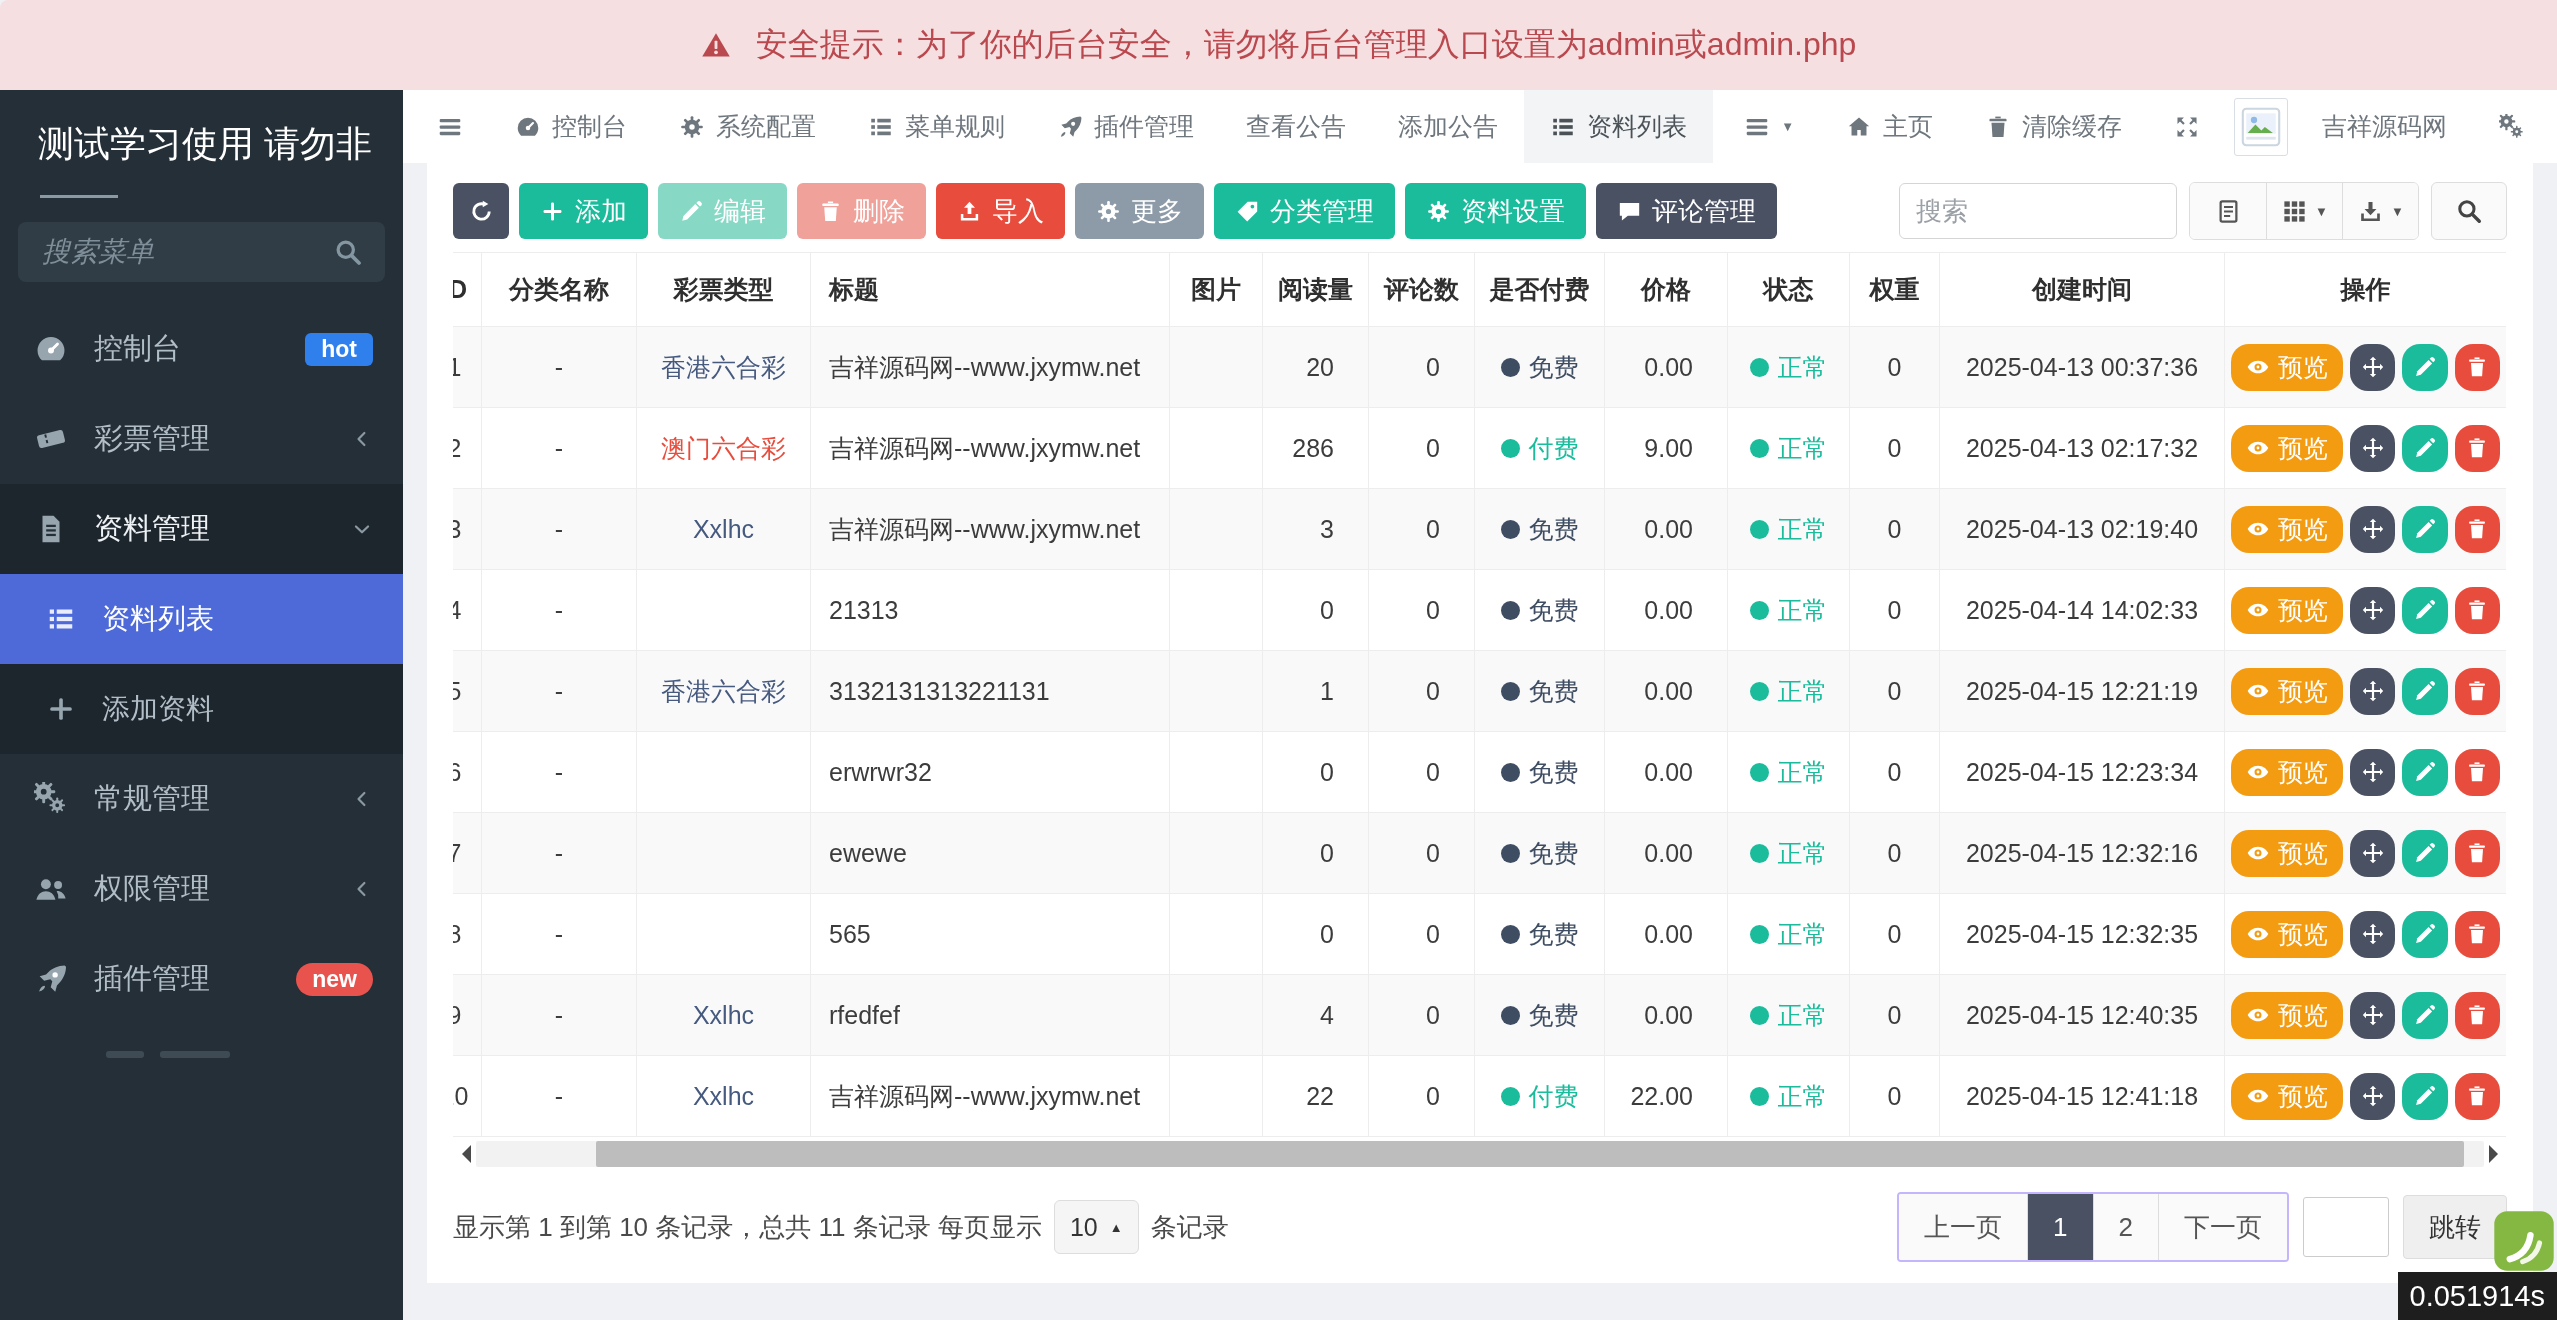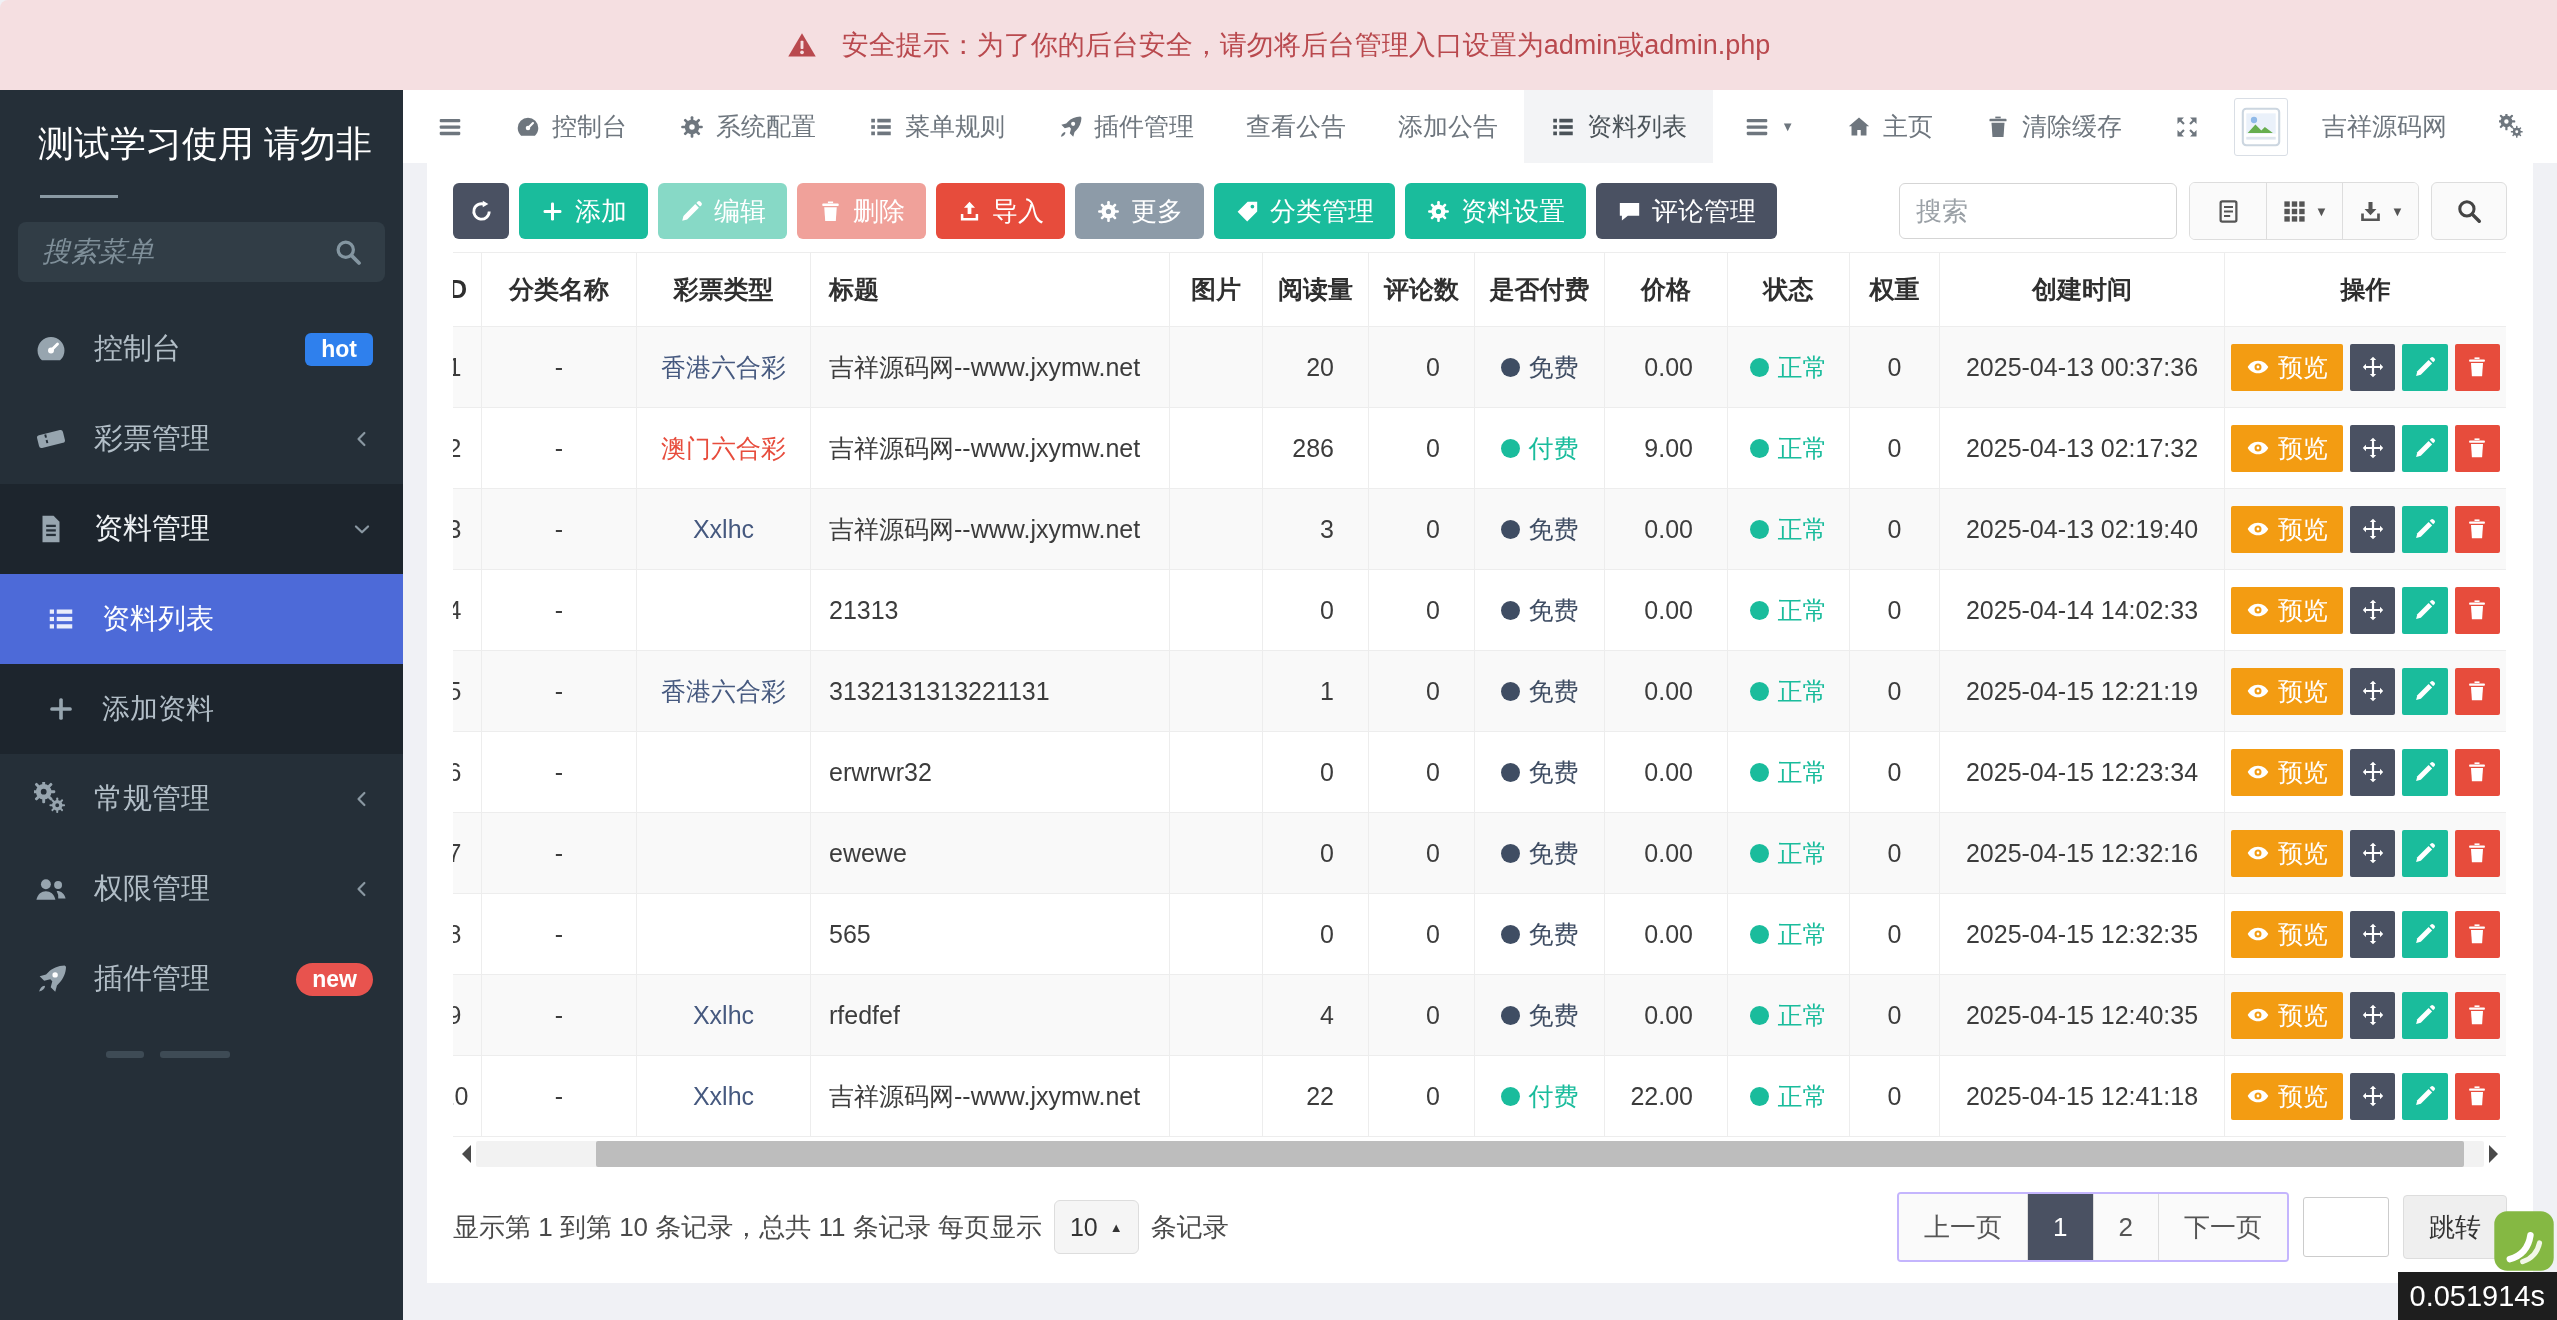--- a/index.html
+++ b/index.html
@@ -7,21 +7,21 @@
   body {
     width:2557px; height:1320px; overflow:hidden; position:relative;
     font-family:"Liberation Sans","DejaVu Sans",sans-serif;
     background:#f0f1f5; -webkit-font-smoothing:antialiased;
   }
   .icw { display:inline-flex; align-items:center; justify-content:center; }
   .icw svg { width:1em; height:1em; display:block; }
 
   
   .banner {
-    height:90px; background:#f5dfe1; color:#b9494e; font-size:27px;
+    height:90px; background:#f5dfe1; color:#b9494e; font-size:32px;
     display:flex; align-items:center; justify-content:center; gap:25px;
     border-top-left-radius:8px;
   }
   .banner .icw { font-size:30px; }
 
   
   .layout { display:flex; height:1230px; }
 
   
   .sidebar { width:403px; flex-shrink:0; background:#252f38; overflow:hidden; }
@@ -97,21 +97,21 @@
   td { height:81px; }
   tbody tr:nth-child(odd) { background:#f9f9f9; }
   .c-center { text-align:center; } .c-right { text-align:right; padding-right:34px; }
   .c-left { text-align:left; padding-left:18px; }
   .lnk { color:#46597f; cursor:pointer; } .lnk.red { color:#e74c3c; }
   .dot { display:inline-block; width:19px; height:19px; border-radius:50%; margin-right:9px; vertical-align:-1px; }
   .free { color:#3f4d63; } .free .dot { background:#3f4d63; }
   .paid { color:#1abc9c; } .paid .dot { background:#1abc9c; }
   .ok   { color:#1abc9c; } .ok .dot { background:#1abc9c; }
   .act { display:flex; align-items:center; justify-content:center; gap:7px; }
-  .abtn { height:47px; border:none; border-radius:2px; color:#fff; display:inline-flex;
+  .abtn { height:47px; border:none; border-radius:18px; color:#fff; display:inline-flex;
     align-items:center; justify-content:center; cursor:pointer; font-family:Liberation Serif, serif; }
   .abtn .icw { font-size:24px; }
   .abtn.preview { background:#f39c12; padding:0 15px; font-size:25px; gap:8px; }
   .abtn.sq { width:47px; }
   .abtn.move { background:#4a5162; } .abtn.edit { background:#1abc9c; } .abtn.del { background:#e74c3c; }
 
   
   .hscroll { display:flex; align-items:center; height:29px; margin-top:2px; }
   .hs-arrow { width:0; height:0; border:9px solid transparent; cursor:pointer; }
   .hs-arrow.l { border-right-color:#4a4a4a; margin-right:5px; }

